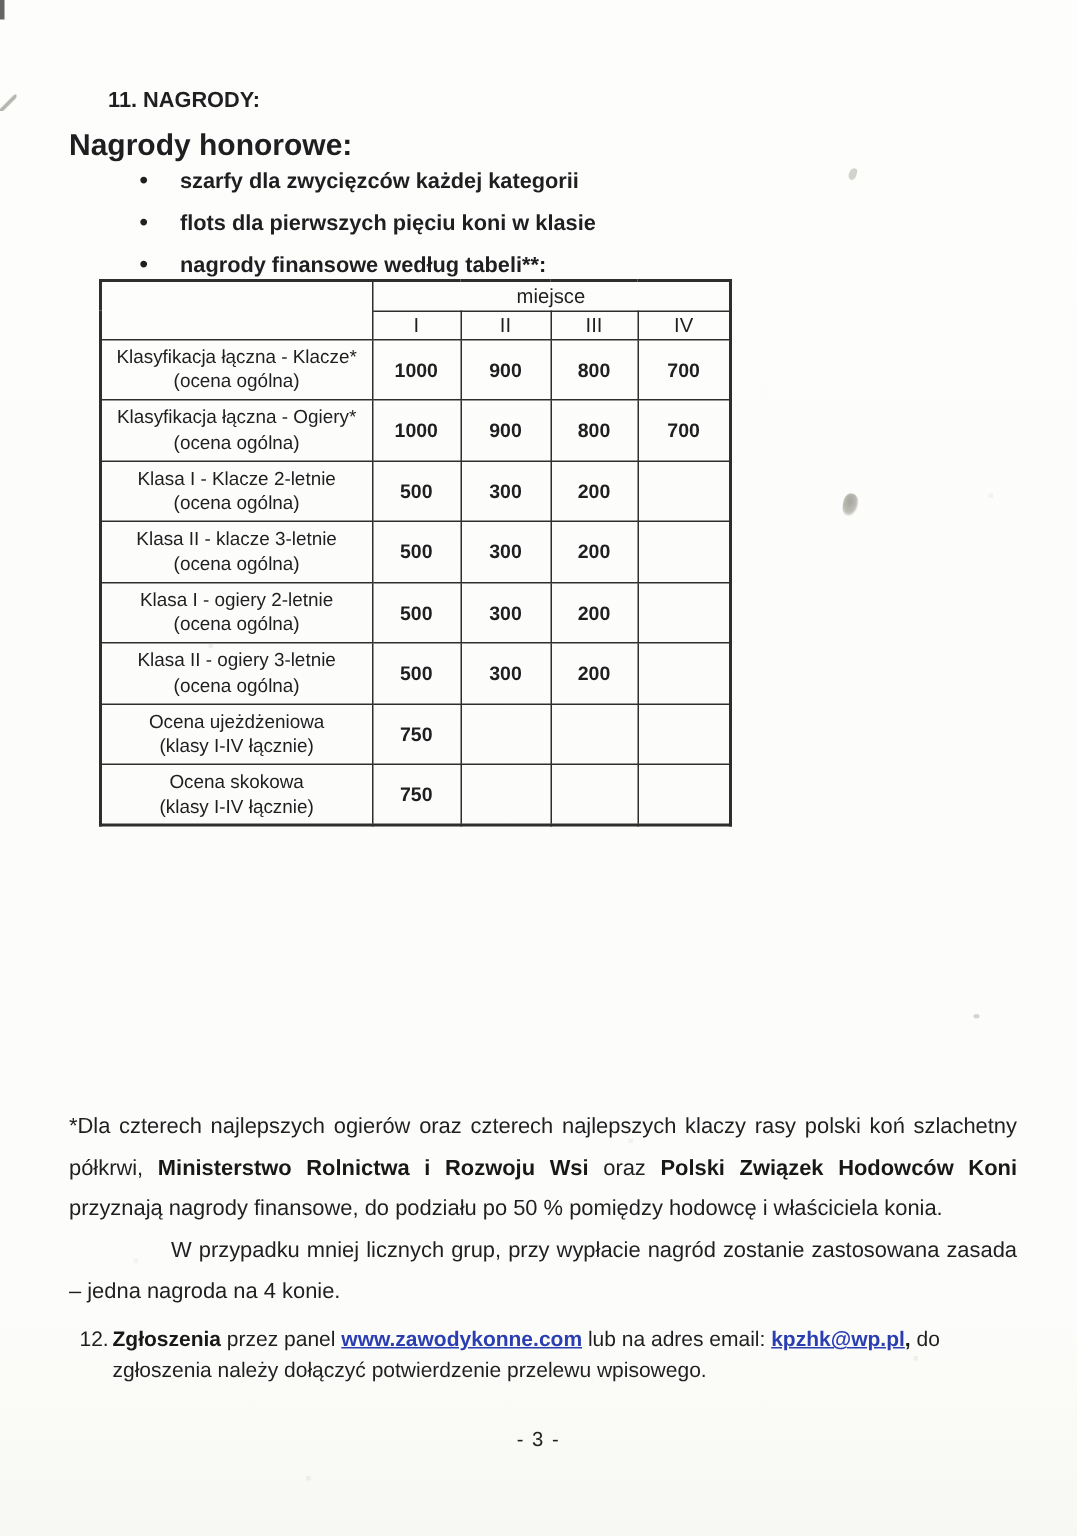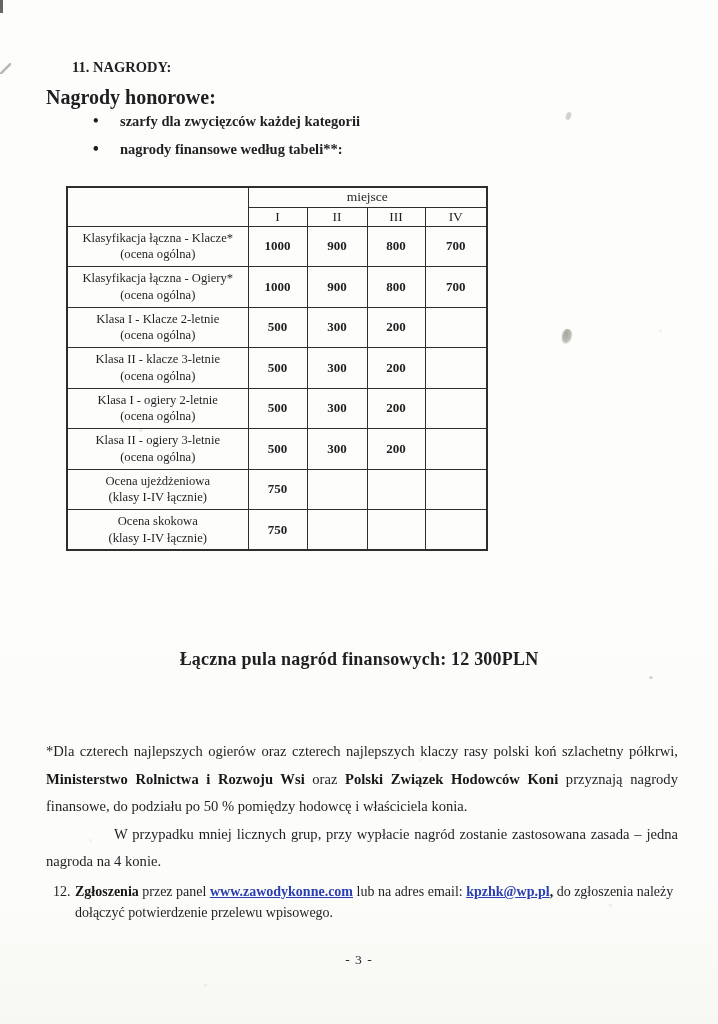--- a/index.html
+++ b/index.html
@@ -1,20 +1,20 @@
 <!DOCTYPE html>
 <html><head>
 <meta charset="utf-8">
 <style>
   * { margin:0; padding:0; box-sizing:border-box; }
   html,body { background:#fdfdfb; }
   .page {
     position:relative; width:718px; height:1024px;
     background:linear-gradient(180deg,#fdfdfb 0%, #fcfcfa 86%, #f7f7f3 100%);
-    font-family:Liberation Serif, serif;
+    font-family:Liberation Sans, sans-serif;
     color:#1f1f21; overflow:hidden;
   }
   b,.b { font-weight:bold; color:#181818; }
 
   .sec-heading { position:absolute; left:72px; top:59px; font-size:14.5px; font-weight:bold; }
   .honorary   { position:absolute; left:46px; top:86px; font-size:20px; font-weight:bold; }
 
   ul.bullets { position:absolute; left:93px; top:113px; list-style:none; font-size:14.5px; font-weight:bold; }
   ul.bullets li { position:relative; padding-left:27px; line-height:17px; margin-bottom:11px; }
   ul.bullets li .dot { position:absolute; left:0; top:-1px; font-size:16px; }
@@ -59,21 +59,21 @@
 </head>
 <body>
 
 <div class="page">
 
   <div class="sec-heading">11. NAGRODY:</div>
   <div class="honorary">Nagrody honorowe:</div>
 
   <ul class="bullets">
     <li><span class="dot">•</span><span>szarfy dla zwycięzców każdej kategorii</span></li>
-    <li><span class="dot">•</span></li>
+    <li><span class="dot">•</span><span>flots dla pierwszych pięciu koni w klasie</span></li>
     <li><span class="dot">•</span><span>nagrody finansowe według tabeli**:</span></li>
   </ul>
 
   <table class="prize">
     <colgroup>
       <col style="width:181px">
         <col style="width:59px">
         <col style="width:60px">
         <col style="width:58px">
         <col style="width:62px">
@@ -168,21 +168,20 @@
         </td>
         <td class="num">750</td>
         <td class="num"></td>
         <td class="num"></td>
         <td class="num"></td>
       </tr>
     </tbody>
   </table>
 
 
-  <div class="p-total">Łączna pula nagród finansowych: 12 300PLN</div>
 
   <div class="p-footnote">
     <p class="j"><span>*Dla czterech najlepszych ogierów oraz czterech najlepszych klaczy rasy polski koń szlachetny półkrwi, </span><b>Ministerstwo Rolnictwa i Rozwoju Wsi</b><span> oraz </span><b>Polski Związek Hodowców Koni</b><span> przyznają nagrody finansowe, do podziału po 50 % pomiędzy hodowcę i właściciela konia.</span></p>
     <p class="rule">W przypadku mniej licznych grup, przy wypłacie nagród zostanie zastosowana zasada – jedna nagroda na 4 konie.</p>
   </div>
 
   <div class="item12">
     <span class="no">12.</span>
     <div class="body">
       <p><b>Zgłoszenia</b><span> przez panel </span><a class="doclink">www.zawodykonne.com</a><span> lub na adres email: </span><a class="doclink">kpzhk@wp.pl</a><b>,</b><span> do zgłoszenia należy dołączyć potwierdzenie przelewu wpisowego.</span></p>

